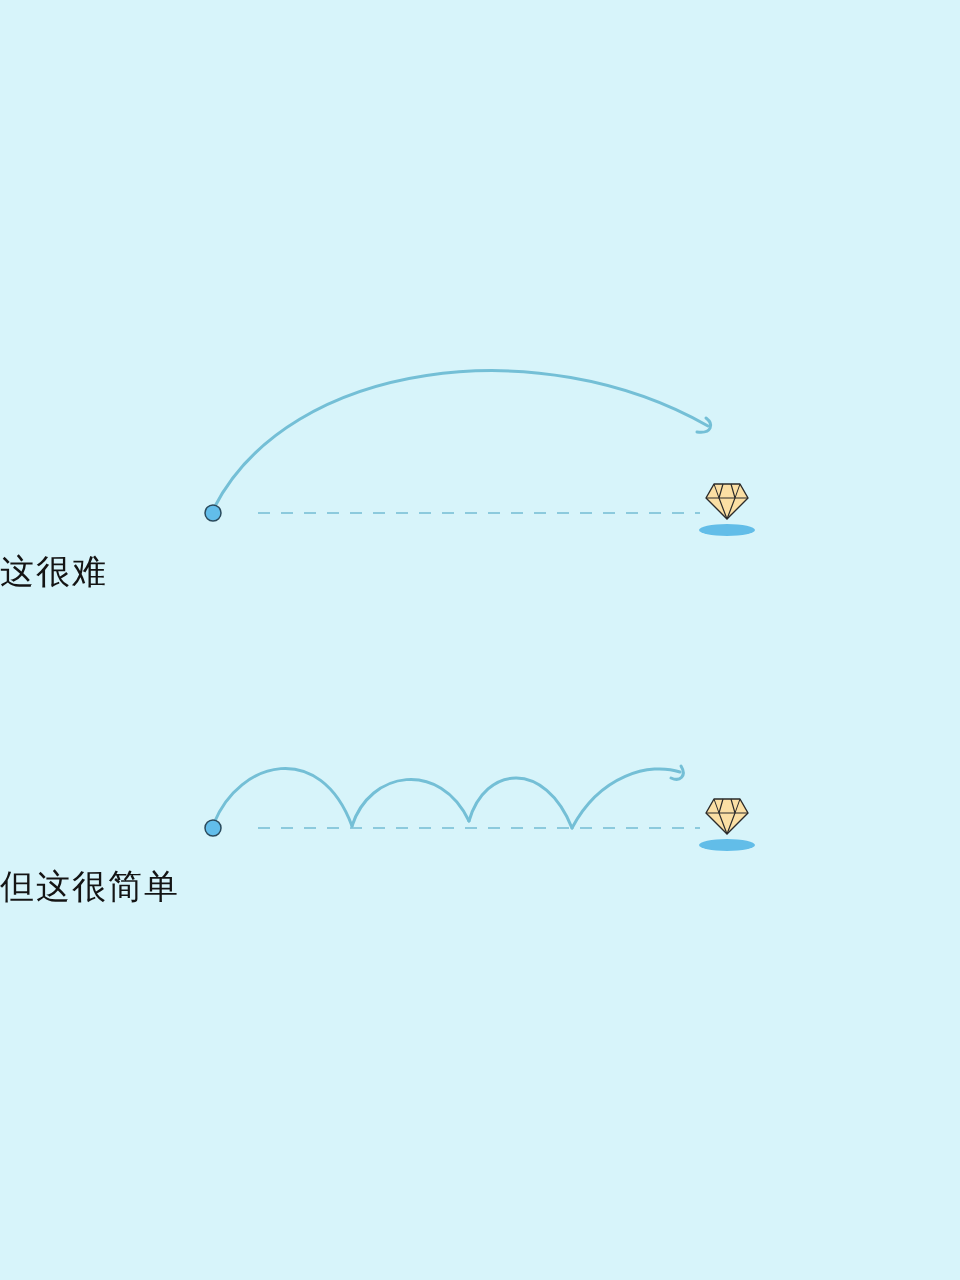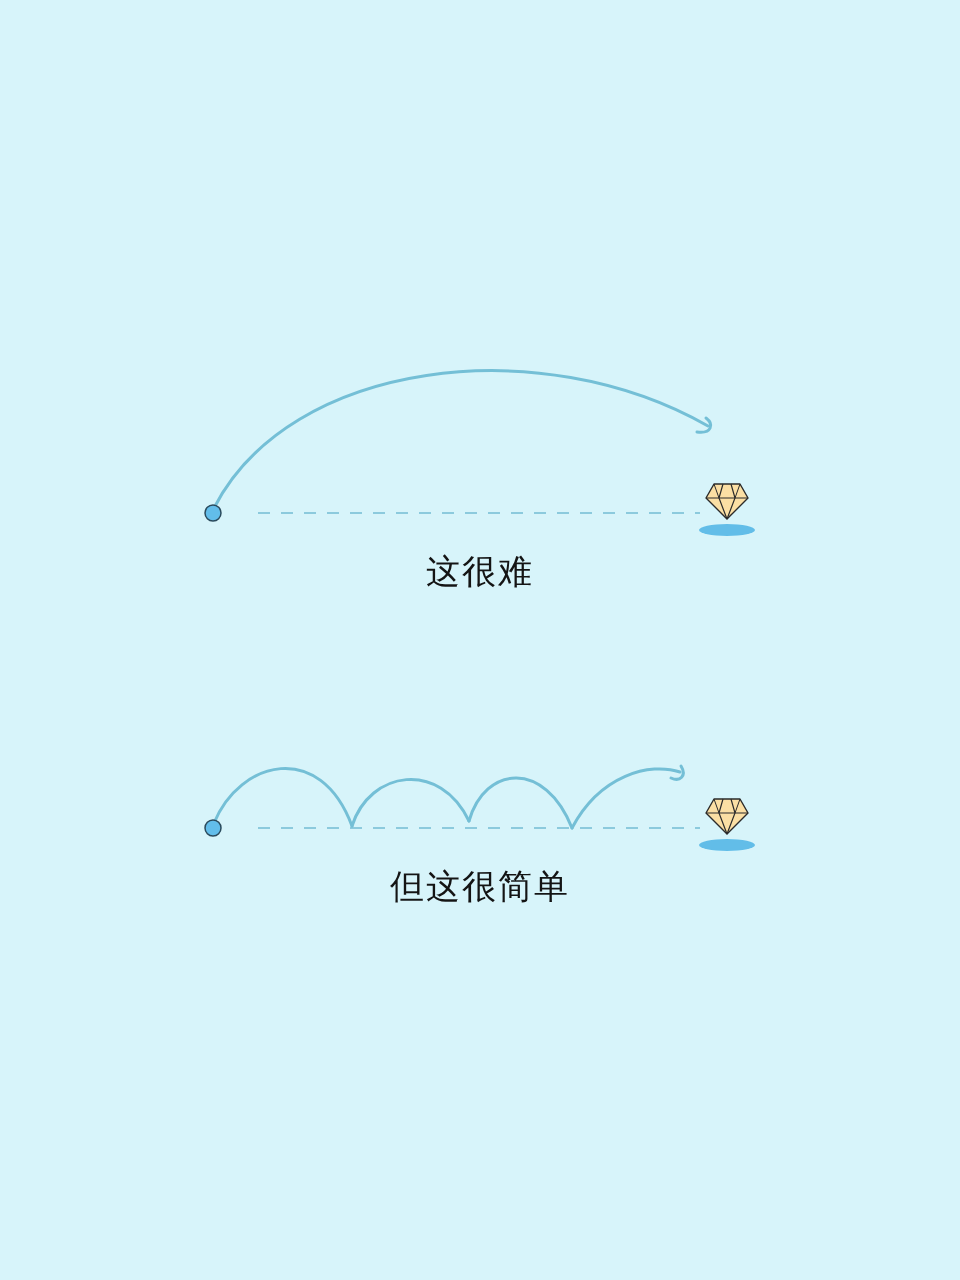--- a/index.html
+++ b/index.html
@@ -18,21 +18,21 @@
       position: absolute;
       left: 0;
       top: 0;
       width: 960px;
       height: 1280px;
     }
     .caption {
       position: absolute;
       left: 0;
       width: 960px;
-      text-align: center;
+      text-align: left;
       color: #141414;
       font-size: 34px;
       letter-spacing: 2px;
       line-height: 40px;
     }
     .caption-1 { top: 551px; }
     .caption-2 { top: 866px; }
   </style>
 </head>
 <body>

